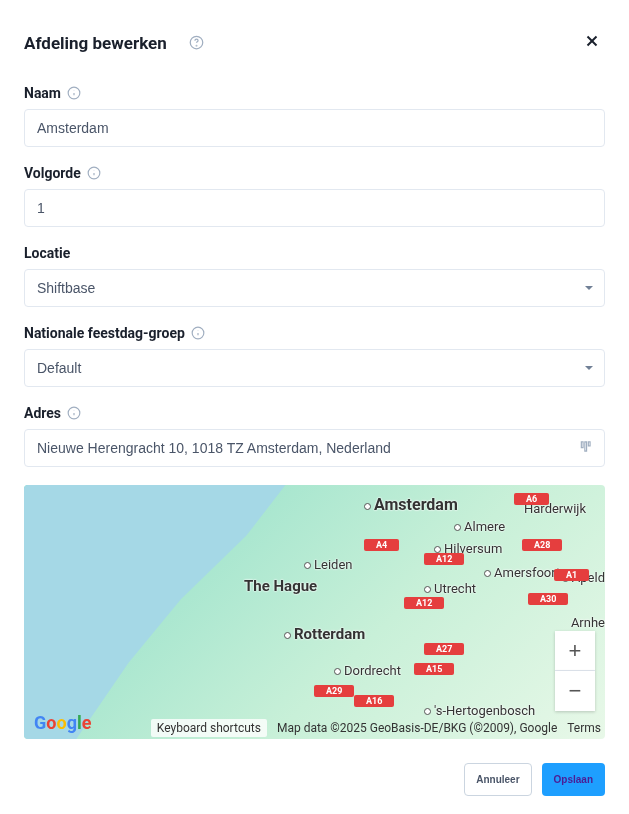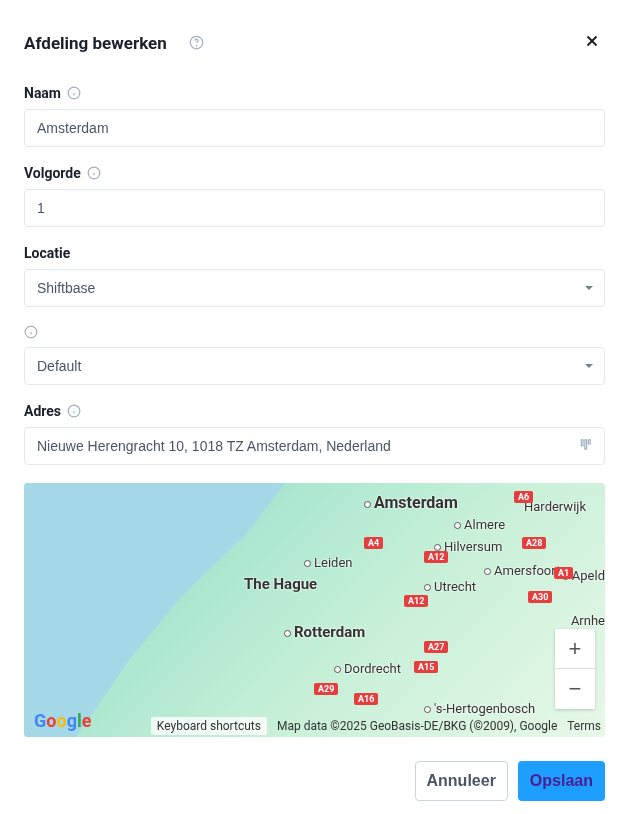--- a/index.html
+++ b/index.html
@@ -131,21 +131,21 @@
       border-radius: 50%;
       background: #fff;
       margin-right: 3px;
     }
     .road-badge {
       position: absolute;
       background: #e53e3e;
       color: #fff;
       font-size: 9px;
       font-weight: 700;
-      padding: 1px 4px;
+      padding: 1px 12px;
       border-radius: 2px;
     }
     .map-controls {
       position: absolute;
       right: 10px;
       bottom: 28px;
       display: flex;
       flex-direction: column;
     }
     .map-ctrl-btn {
@@ -194,21 +194,21 @@
     }
     .modal-footer {
       display: flex;
       justify-content: flex-end;
       gap: 10px;
       margin-top: 24px;
     }
     .btn {
       padding: 10px 11px;
       border-radius: 4px;
-      font-size: 16px;
+      font-size: 10px;
       font-weight: 700;
       cursor: pointer;
       border: 1px solid transparent;
     }
     .btn-secondary {
       background: #fff;
       border-color: #cbd5e0;
       color: #4a5568;
     }
     .btn-primary {
@@ -272,20 +272,21 @@
   </label>
   <div class="select-wrapper">
     <select class="form-select">
       <option>Shiftbase</option>
     </select>
   </div>
 </div>
 
 <div class="form-group">
   <label class="form-label">
+    <span>Nationale feestdag-groep</span>
     <span class="info-icon">
       <svg width="14" height="14" viewBox="0 0 24 24" fill="none" stroke="currentColor" stroke-width="2">
           <circle cx="12" cy="12" r="10"></circle>
           <line x1="12" y1="8" x2="12" y2="8.5"></line>
           <line x1="12" y1="12" x2="12" y2="16"></line>
         </svg>
     </span>
   </label>
   <div class="select-wrapper">
     <select class="form-select">

